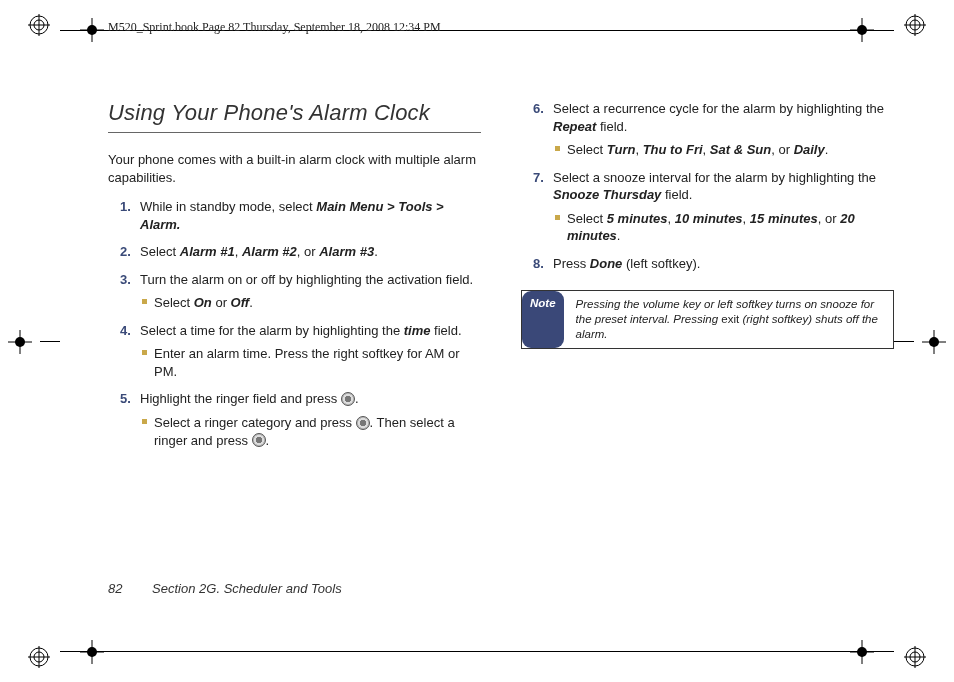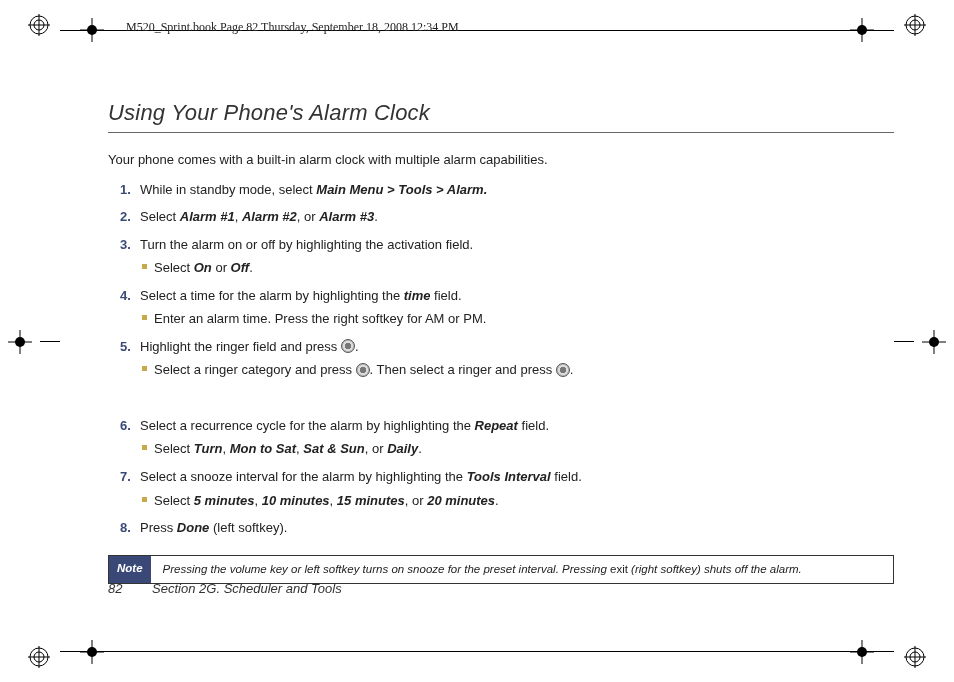--- a/index.html
+++ b/index.html
@@ -37,33 +37,32 @@
     position: absolute;
     height: 1px;
     background: #000;
     bottom: 30px;
     left: 60px;
     right: 60px;
   }
   .header-text {
     position: absolute;
     top: 20px;
-    left: 126px;
+    left: 108px;
     font-family: "Times New Roman", serif;
     font-size: 12px;
   }
   .content {
     position: absolute;
     top: 100px;
     left: 108px;
     right: 60px;
     bottom: 80px;
     display: flex;
-    gap: 28px;
-    flex-direction: column;
+    gap: 40px;
   }
   .col {
     flex: 1 1 0;
     min-width: 0;
   }
   .title {
     font-style: italic;
     font-size: 22px;
     color: #333;
     border-bottom: 1px solid #666;
@@ -125,20 +124,21 @@
     margin-top: 18px;
     font-size: 11.5px;
   }
   .note-label {
     background: #3a4878;
     color: #fff;
     font-weight: bold;
     font-style: italic;
     padding: 6px 8px;
     white-space: nowrap;
+    border-radius: 9px;
   }
   .note-body {
     padding: 6px 12px;
     font-style: italic;
     line-height: 1.3;
   }
   .note-body .upright { font-style: normal; }
   .footer {
     position: absolute;
     bottom: 86px;
@@ -278,26 +278,26 @@
       </li>
     </ol>
   </div>
 
   <div class="col">
     <ol class="steps">
       <li>
         <span class="num">6.</span>
         <span>Select a recurrence cycle for the alarm by highlighting the </span><span class="bi">Repeat</span><span> field.</span>
         <div class="sub">
-          <span>Select </span><span class="bi">Turn</span><span>, </span><span class="bi">Mon to Sat</span><span>, </span><span class="bi">Sat &amp; Sun</span><span>, or </span><span class="bi">Daily</span><span>.</span>
+          <span>Select </span><span class="bi">Turn</span><span>, </span><span class="bi">Thu to Fri</span><span>, </span><span class="bi">Sat &amp; Sun</span><span>, or </span><span class="bi">Daily</span><span>.</span>
         </div>
       </li>
       <li>
         <span class="num">7.</span>
-        <span>Select a snooze interval for the alarm by highlighting the </span><span class="bi">Tools Interval</span><span> field.</span>
+        <span>Select a snooze interval for the alarm by highlighting the </span><span class="bi">Snooze Thursday</span><span> field.</span>
         <div class="sub">
           <span>Select </span><span class="bi">5 minutes</span><span>, </span><span class="bi">10 minutes</span><span>, </span><span class="bi">15 minutes</span><span>, or </span><span class="bi">20 minutes</span><span>.</span>
         </div>
       </li>
       <li>
         <span class="num">8.</span>
         <span>Press </span><span class="bi">Done</span><span> (left softkey).</span>
       </li>
     </ol>
 

